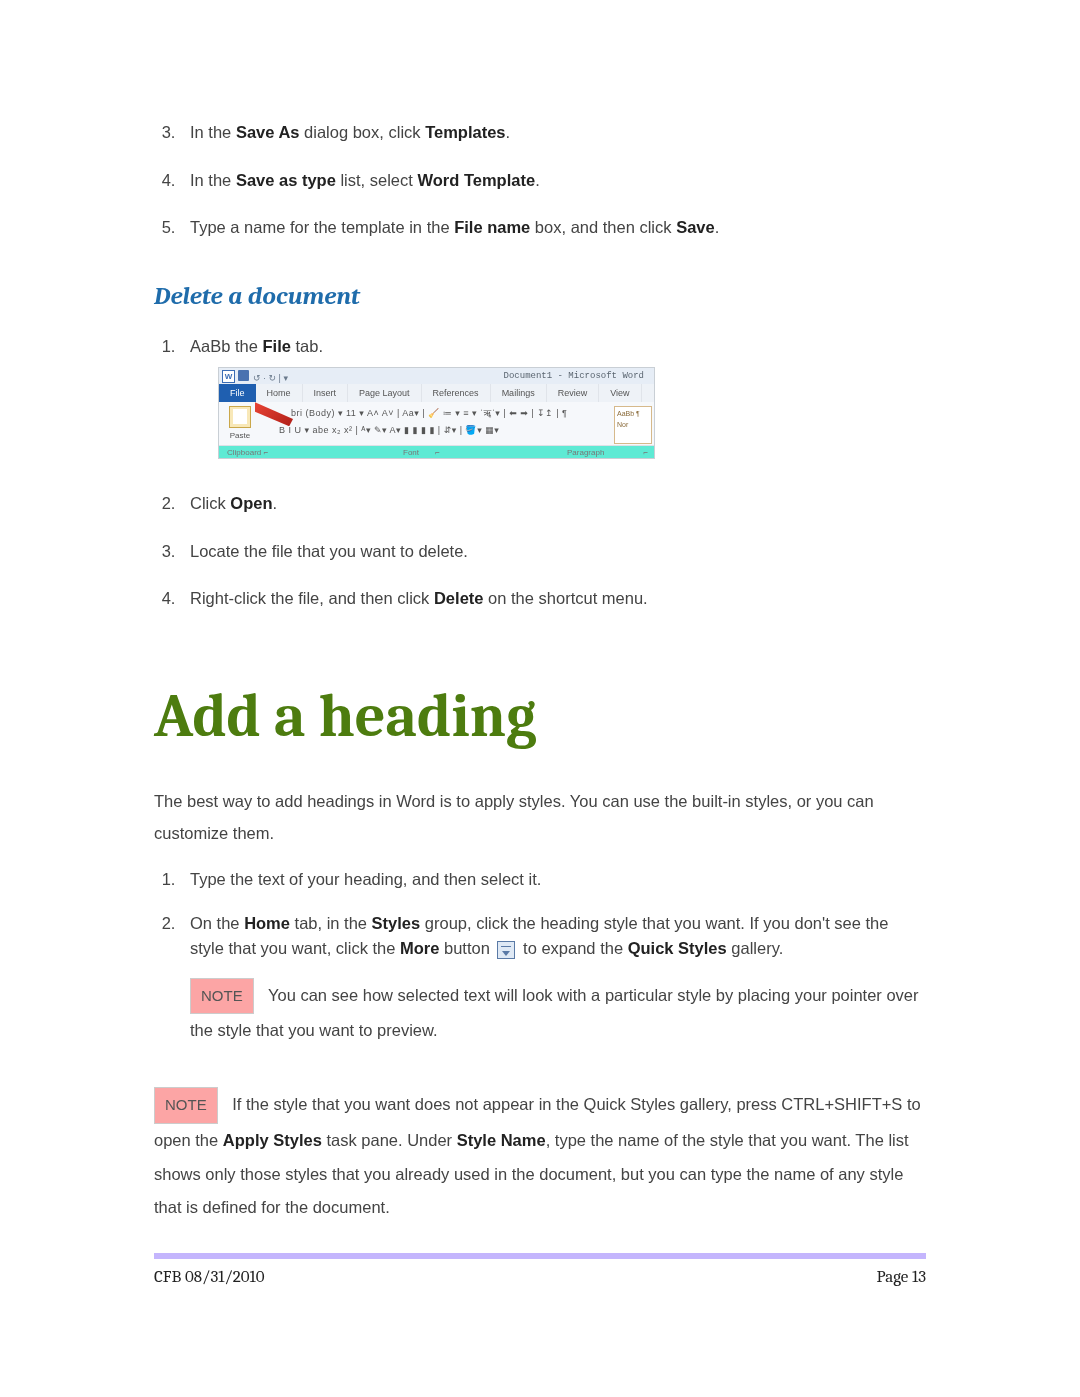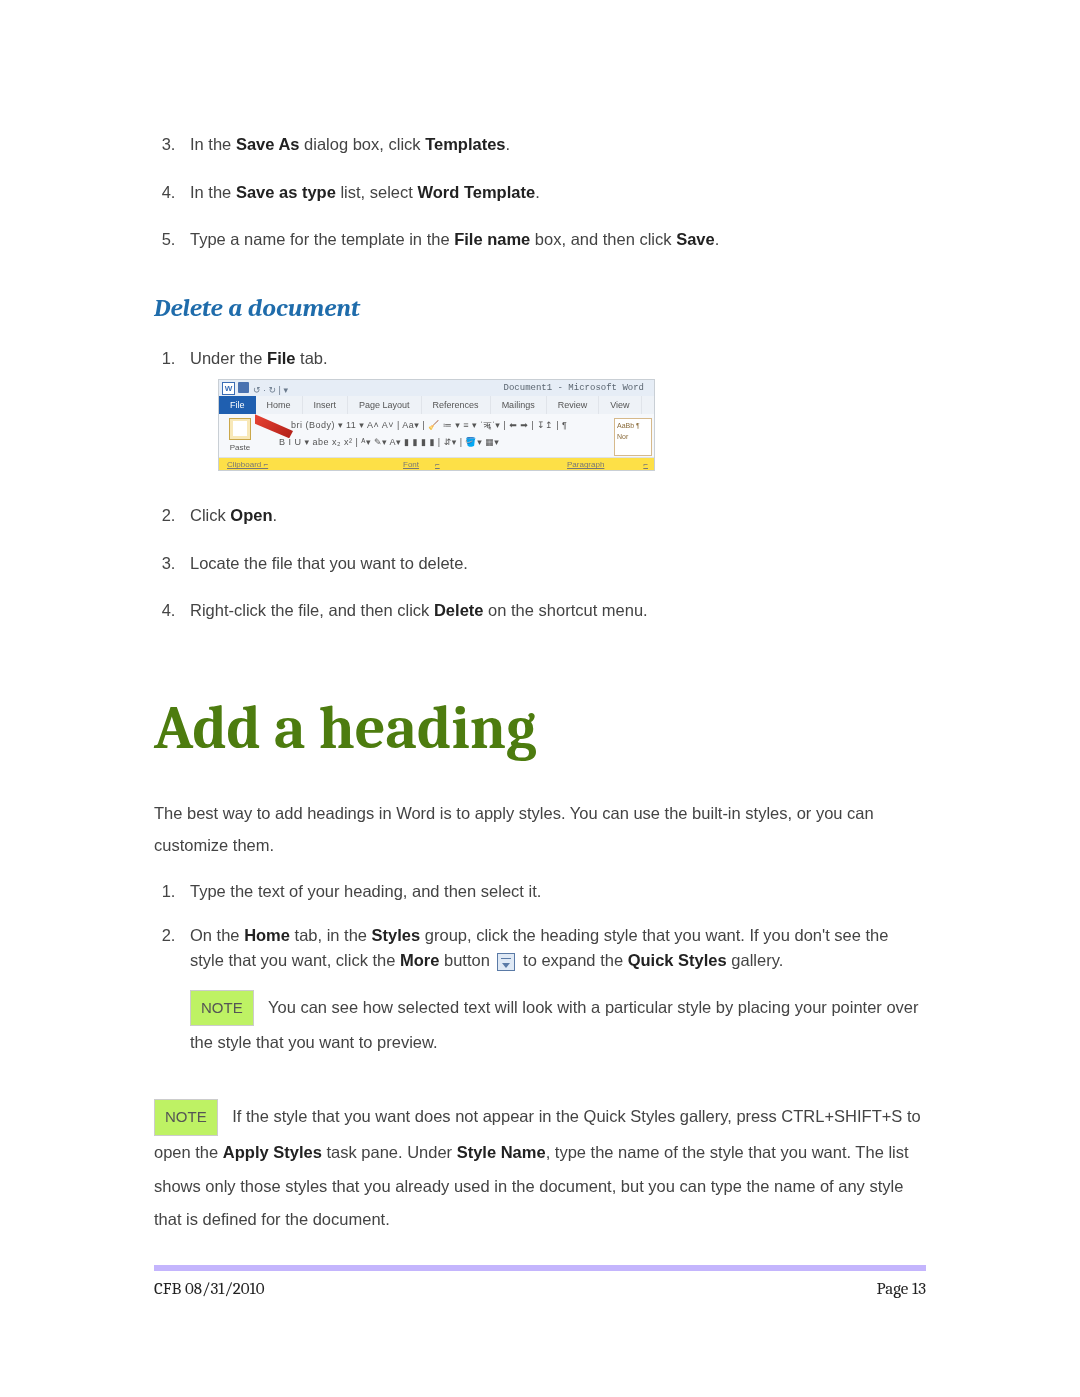--- a/index.html
+++ b/index.html
@@ -4,21 +4,21 @@
 <style>
   body {
     margin: 0;
     padding: 0;
     background: #fff;
     font-family: Arial, Helvetica, sans-serif;
     color: #333;
   }
   .page {
     width: 988px;
-    margin: 12px auto;
+    margin: 0 auto;
     padding: 120px 108px 40px 108px;
     box-sizing: border-box;
   }
   ol.steps {
     margin: 0 0 40px 0;
     padding-left: 26px;
     color: #444;
     font-size: 16.5px;
   }
   ol.steps li {
@@ -48,21 +48,21 @@
     line-height: 1.95;
     margin: 0 0 18px 0;
   }
   .note-badge {
     display: inline-block;
     border: 1px solid #ccc;
     padding: 2px 10px;
     font-size: 15px;
     color: #555;
     margin-right: 10px;
-    background: #bef264;
+    background: #fca5a5;
     vertical-align: baseline;
   }
   .more-icon {
     display: inline-block;
     width: 16px;
     height: 16px;
     border: 1px solid #5a7aa6;
     background: #dfe9f5;
     position: relative;
     vertical-align: middle;
@@ -131,21 +131,21 @@
     clip-path: polygon(0 0, 100% 70%, 90% 100%, 0 40%);
   }
   .rib-paste {
     position:absolute; left:6px; top:4px; width:30px; text-align:center; font-size:8px; color:#555;
   }
   .rib-paste .pic { width:20px; height:20px; margin:0 auto 2px; background:#f8e8b8; border:1px solid #caa74a; position:relative; }
   .rib-paste .pic::after { content:""; position:absolute; top:2px; left:3px; right:3px; bottom:3px; background:#fff; }
   .rib-fontrow { position:absolute; top:5px; left:72px; right:4px; font-size:9px; color:#555; letter-spacing:0.5px; white-space:nowrap; }
   .rib-fontrow2 { position:absolute; top:22px; left:60px; right:4px; font-size:9px; color:#555; letter-spacing:0.5px; white-space:nowrap; }
   .rib-styles { position:absolute; top:4px; right:2px; width:32px; height:32px; border:1px solid #d6b98b; background:#fff; font-size:7px; color:#8a6b3a; padding:2px; }
-  .rib-labels { position:absolute; left:0; right:0; bottom:0; height:12px; background:#fde047; border-top:1px solid #dde1e7; display:flex; font-size:8px; color:#777;text-decoration:underline; }
+  .rib-labels { position:absolute; left:0; right:0; bottom:0; height:12px; background:#5eead4; border-top:1px solid #dde1e7; display:flex; font-size:8px; color:#777; }
   .rib-labels span { flex:0 0 auto; padding:1px 8px; }
 
   .footer {
     border-top: 6px solid #c4b5fd;
     margin-top: 28px;
     padding-top: 8px;
     display: flex;
     justify-content: space-between;
     font-family: Cambria, Georgia, serif;
     font-size: 17px;
@@ -167,21 +167,21 @@
   </li>
   <li>
     <span>Type a name for the template in the </span><b>File name</b><span> box, and then click </span><b>Save</b><span>.</span>
   </li>
 </ol>
 
 <h2 class="section">Delete a document</h2>
 
 <ol class="steps">
   <li>
-    <span>Under the </span><b>File</b><span> tab.</span>
+    <span>AaBb the </span><b>File</b><span> tab.</span>
 
     
     <div class="ribbon-illustration">
       <div class="rib-titlebar">
         <div class="rib-wicon">W</div>
         <div class="rib-save"></div>
         <div class="rib-qat">↺ · ↻ | ▾</div>
         <div class="rib-title">Document1  -  Microsoft Word</div>
       </div>
       <div class="rib-tabs">

